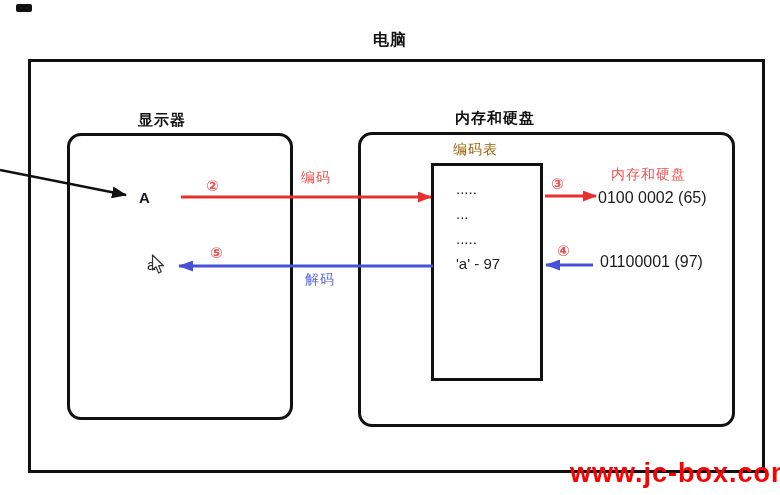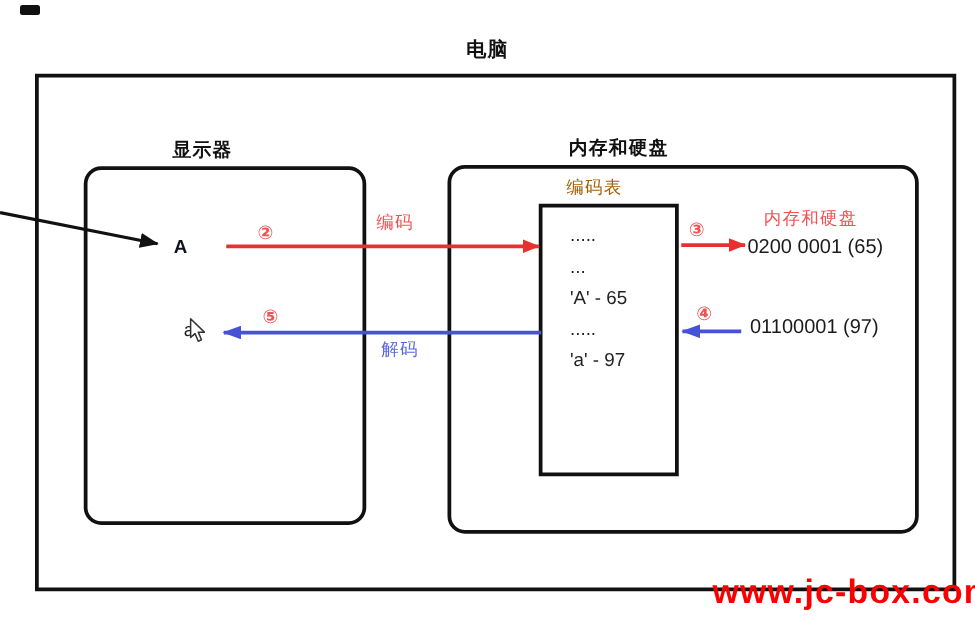--- a/index.html
+++ b/index.html
@@ -75,21 +75,20 @@
 <div class="abs monitor-box"></div>
 
 <div class="abs memory-label">内存和硬盘</div>
 <div class="abs memory-box"></div>
 
 <div class="abs codetable-label">编码表</div>
 <div class="abs table-box"></div>
 <div class="abs table-rows">
   <div class="table-row">.....</div>
   <div class="table-row">...</div>
-  <div class="table-row">'A' - 65</div>
   <div class="table-row">.....</div>
   <div class="table-row">'a' - 97</div>
 </div>
 
 <div class="abs char-upper">A</div>
 <div class="abs char-lower">a</div>
 
 <svg class="abs cursor-icon" width="15" height="21" viewBox="0 0 15 21">
   <polygon points="1.5,1 1.5,16 5,12.8 7.6,19 10.2,17.8 7.6,11.7 12.5,11.7" fill="#ffffff" stroke="#333" stroke-width="1.2" stroke-linejoin="round"></polygon>
 </svg>
@@ -114,16 +113,16 @@
 </svg>
 
 <div class="abs step-num step-2">②</div>
 <div class="abs step-num step-3">③</div>
 <div class="abs step-num step-4">④</div>
 <div class="abs step-num step-5">⑤</div>
 
 <div class="abs encode-label">编码</div>
 <div class="abs decode-label">解码</div>
 <div class="abs store-label">内存和硬盘</div>
-<div class="abs stored-value">0200 0001 (65)</div>
+<div class="abs stored-value">0100 0002 (65)</div>
 <div class="abs read-value">01100001 (97)</div>
 
 <div class="abs watermark">www.jc-box.com</div>
 
 </body></html>

